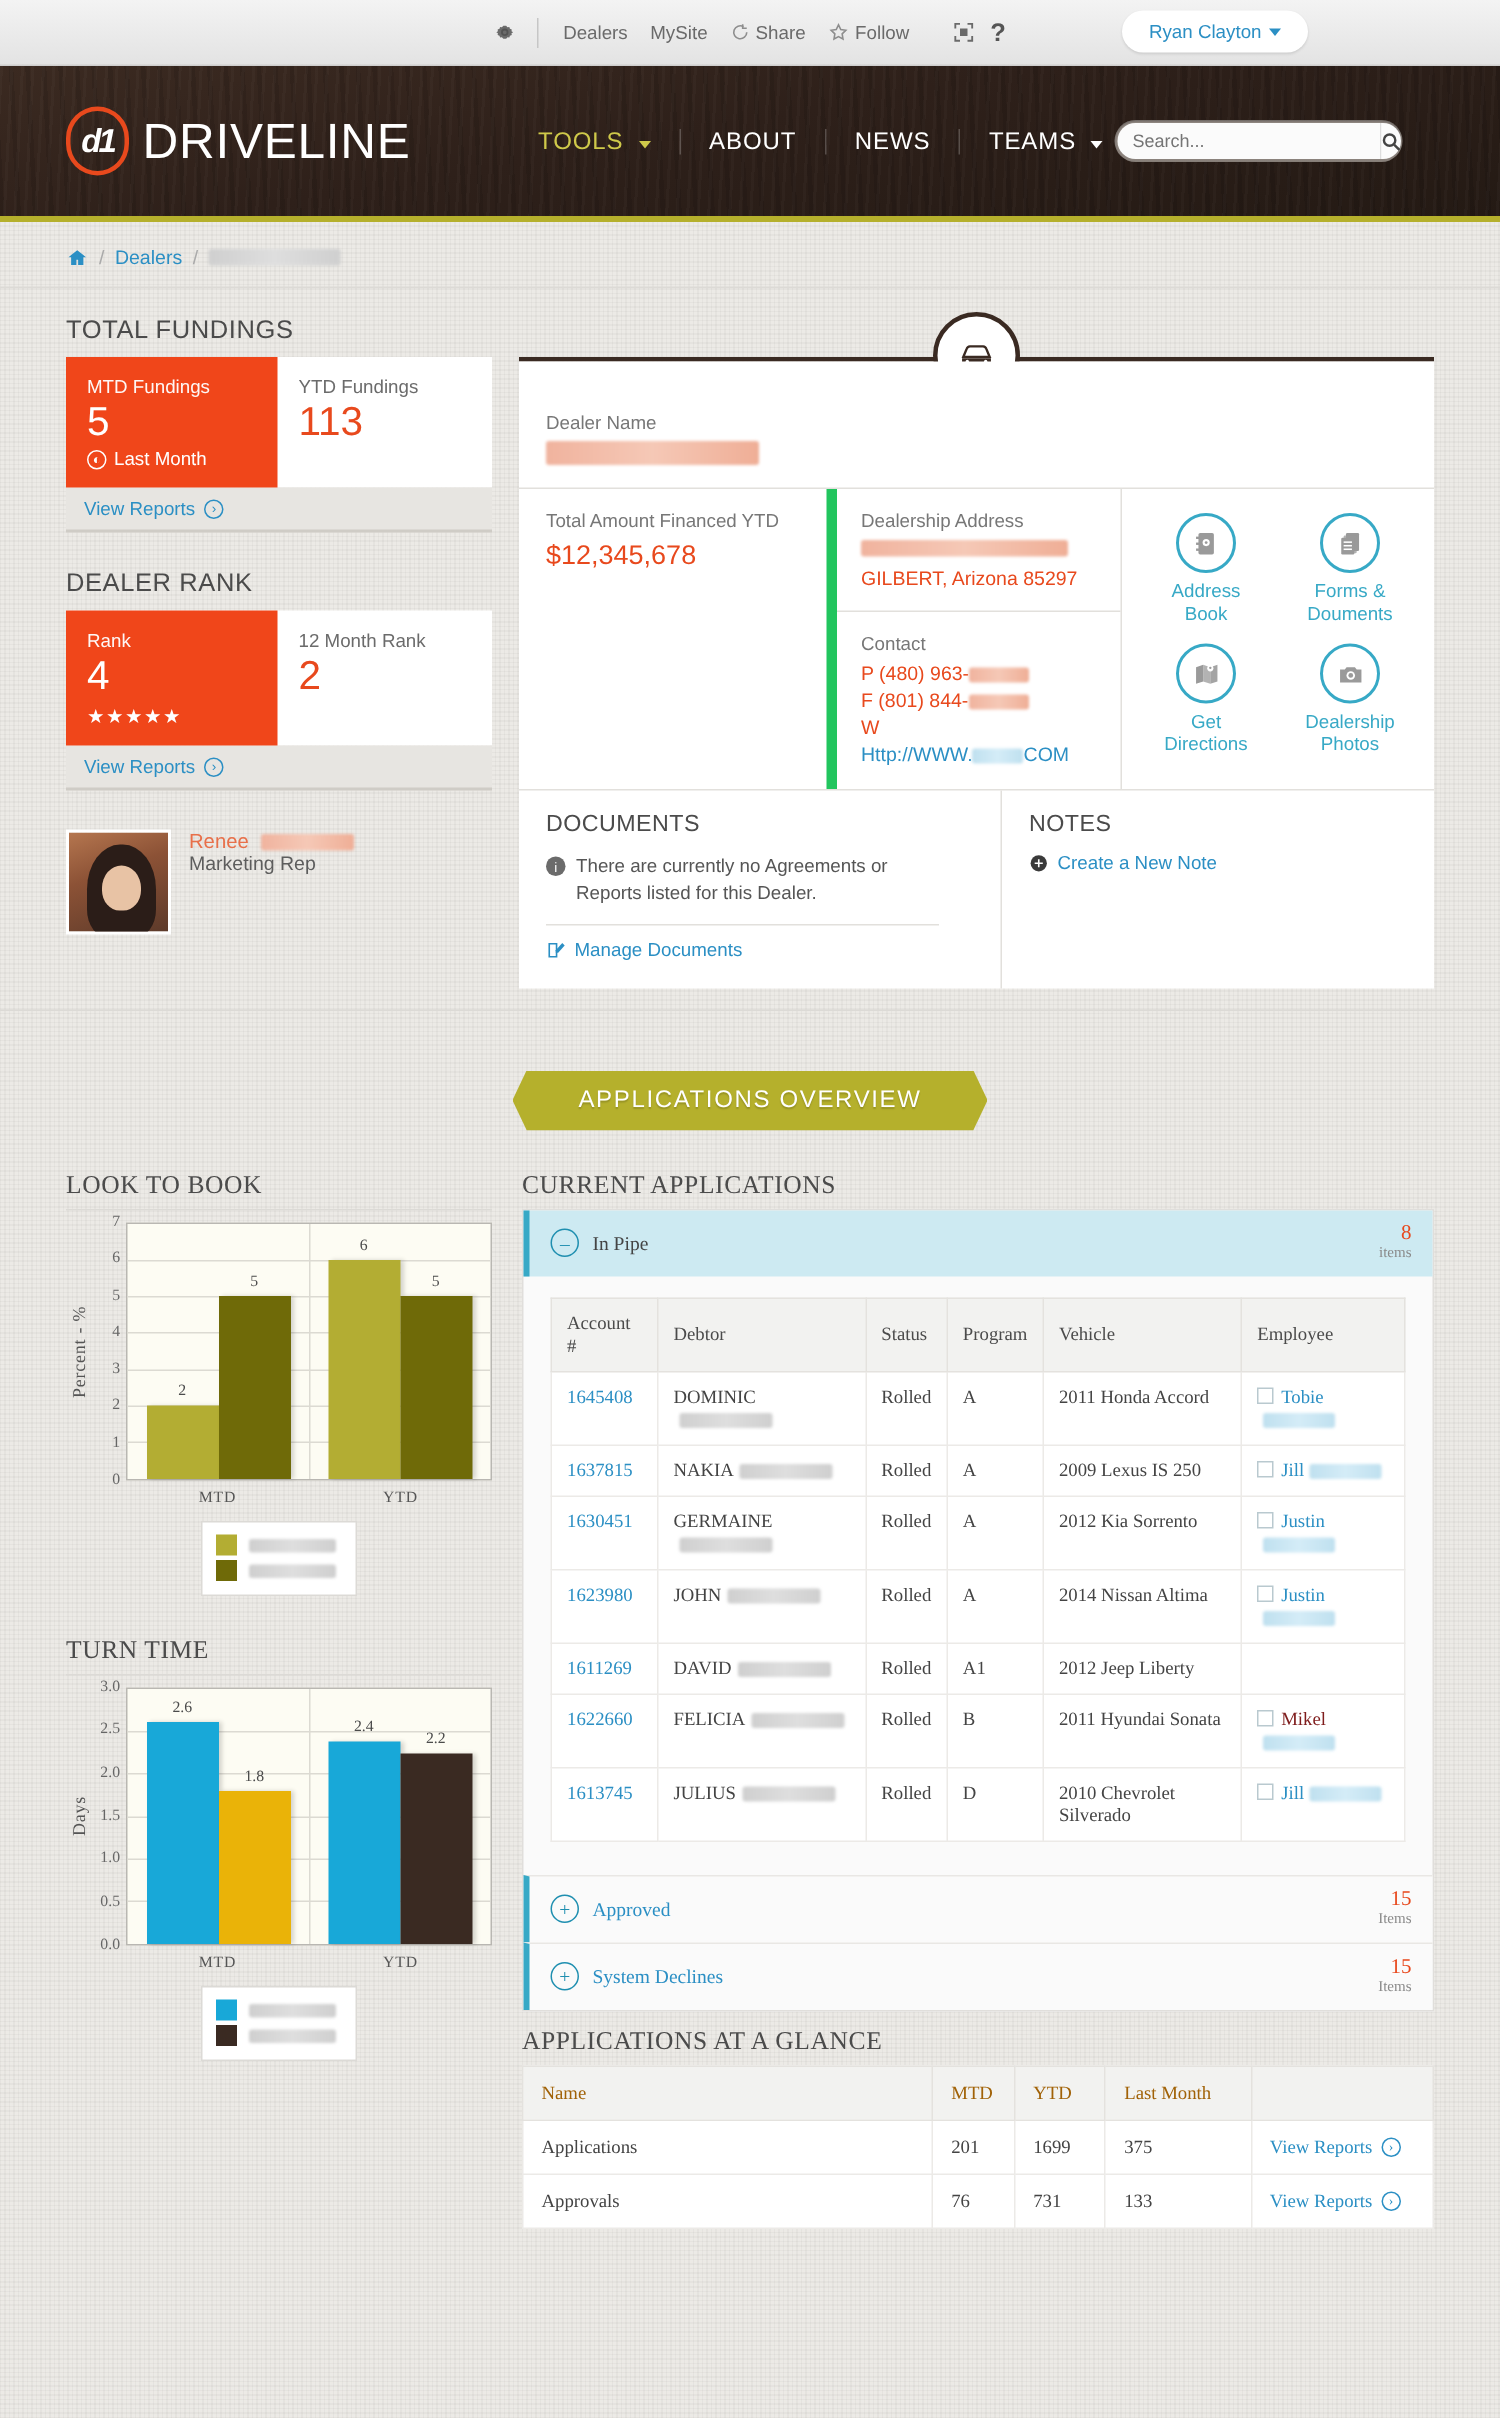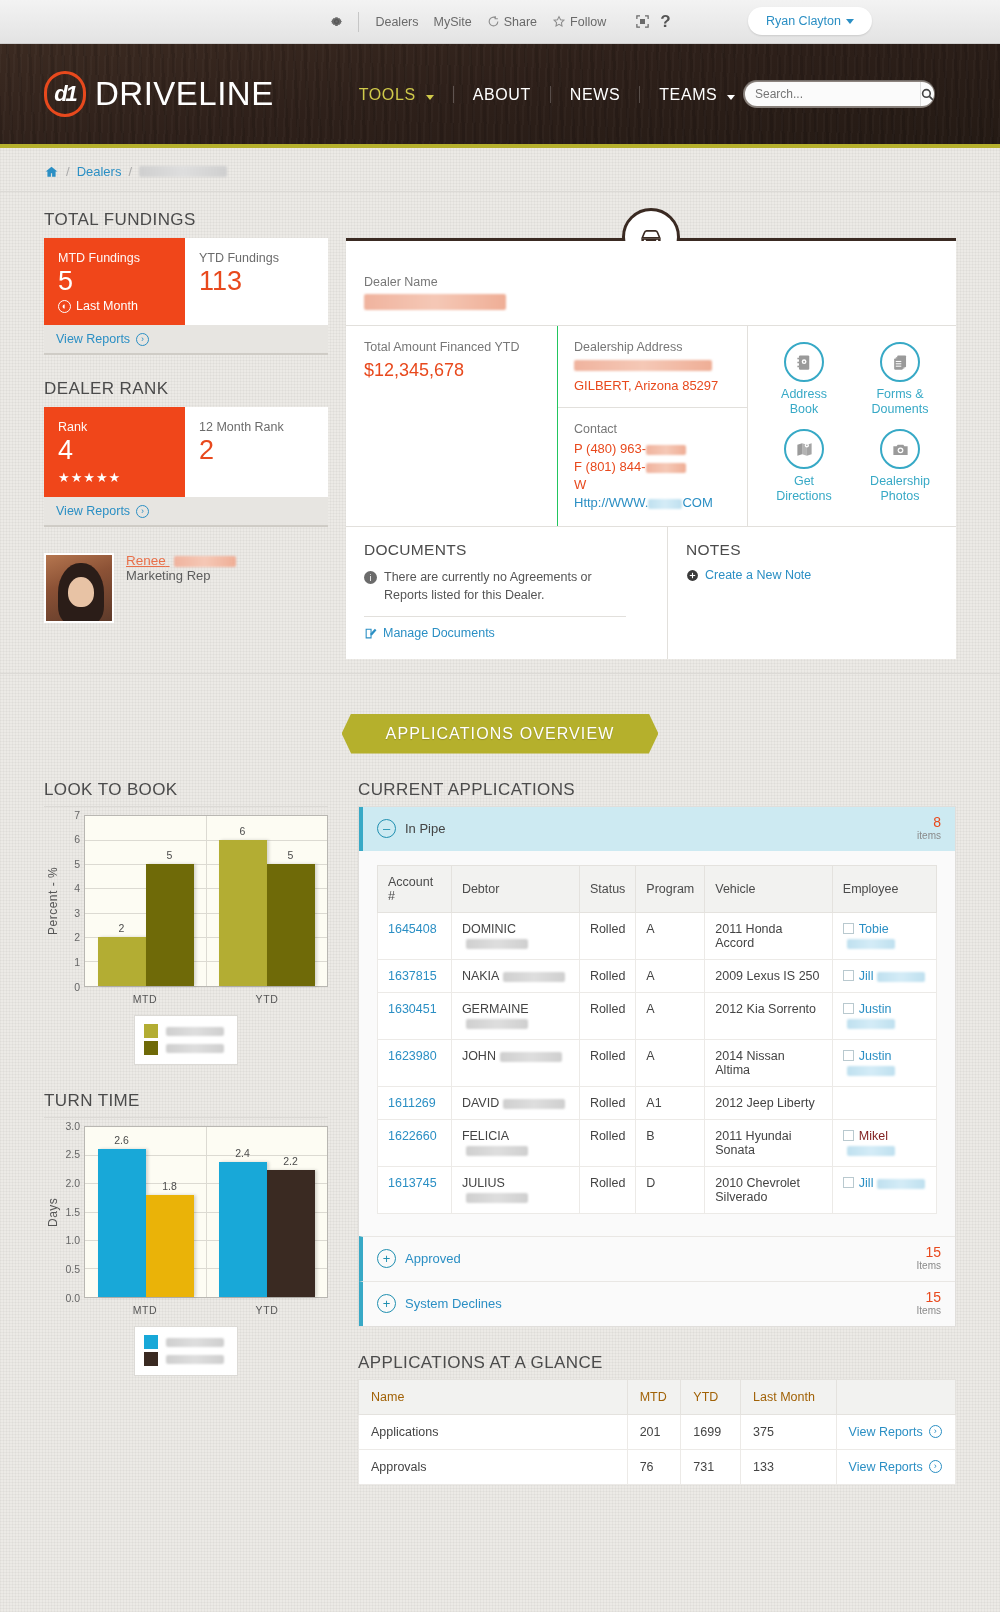--- a/index.html
+++ b/index.html
@@ -106,33 +106,33 @@
          display:inline-flex; align-items:center; justify-content:center; font-size:9px; line-height:1;}
 
   .rep{ display:flex; align-items:flex-start; gap:12px; margin-top:26px; }
   .rep-photo{ width:70px; height:70px; flex:none; border:2px solid #fff;
     background:linear-gradient(160deg,#b5764f,#8c5236 40%,#5d3a2a);
     position:relative; overflow:hidden; }
   .rep-photo::before{ content:""; position:absolute; left:12px; top:8px; width:46px; height:62px;
     border-radius:48% 48% 30% 30%; background:#2b1d18; }
   .rep-photo::after{ content:""; position:absolute; left:22px; top:22px; width:26px; height:30px;
     border-radius:50% 50% 45% 45%; background:#e8c3a5; }
-  .rep-name{ color:#e8704a; font-size:13.5px;text-decoration:underline; }
+  .rep-name{ color:#e8704a; font-size:13.5px; }
   .rep-role{ color:#5d5d5d; font-size:13px; }
 
   
   .dealer-card{ background:#fff; position:relative; }
   .car-line{ height:3px; background:#3a2a22; position:relative; margin-top:28px; }
   .car-badge{ position:absolute; left:50%; top:-30px; transform:translateX(-50%);
     width:58px; height:58px; border-radius:50%; background:#fff; border:3px solid #3a2a22;
     display:flex; align-items:center; justify-content:center; }
   .dealer-name-row{ padding:34px 0 14px 18px; }
   .lbl{ color:#777; font-size:12.5px; }
   .dl-grid{ display:flex; border-top:1px solid #e2e0dc; }
-  .dl-a{ flex:1; padding:14px 18px; border-right:1px solid #22c55e; }
+  .dl-a{ flex:1; padding:14px 18px; border-right:7px solid #22c55e; }
   .dl-b{ width:190px; flex:none; border-right:1px solid #e2e0dc; }
   .dl-b .box{ padding:14px 16px; }
   .dl-b .box+.box{ border-top:1px solid #e2e0dc; }
   .dl-c{ width:208px; flex:none; padding:16px 8px 10px 8px;
          display:flex; flex-wrap:wrap; }
   .money{ color:#e8491d; font-size:18px; margin-top:6px; }
   .orange-t{ color:#e8491d; font-size:13px; }
   .blue-t{ color:#2b8fc4; font-size:13px; }
   .qa{ width:50%; text-align:center; margin-bottom:12px; }
   .qa-circ{ width:40px; height:40px; border-radius:50%; border:2px solid #37a9c6;
@@ -148,21 +148,21 @@
   .hr-lite{ height:1px; background:#e2e0dc; margin:12px 0 9px 0; max-width:262px;}
   .lnk{ color:#2b8fc4; text-decoration:none; display:inline-flex; align-items:center; gap:6px; font-size:12.5px;}
 
   
   .banner-wrap{ display:flex; justify-content:center; padding:40px 0 26px 0; }
   .banner{ background:#b5b02c; color:#fff; font-size:16px; letter-spacing:1.1px;
     padding:11px 44px; position:relative; text-align:center;
     clip-path: polygon(3% 0,97% 0,100% 50%,97% 100%,3% 100%,0 50%);
     text-shadow:0 1px 1px rgba(0,0,0,.18); }
 
-  .bottom-area{ display:flex; padding:0 44px 0 44px; gap:30px; }
+  .bottom-area{ display:flex; padding:0 44px 0 44px; gap:20px;font-family:Liberation Serif, serif; }
 
   
   .chart-title{ font-size:17px; font-weight:400; color:#4b4b4b; letter-spacing:.4px; margin:0 0 6px 0;}
   .chart-rule{ height:1px; background:#dcdad6; margin-bottom:8px; }
   .plot{ display:flex; }
   .ylab{ writing-mode:vertical-rl; transform:rotate(180deg); font-size:12px; color:#555;
     display:flex; align-items:center; justify-content:center; width:18px; letter-spacing:.5px;}
   .yticks{ width:22px; position:relative; }
   .yticks span{ position:absolute; right:4px; transform:translateY(-50%); font-size:10.5px; color:#666;}
   .grid{ position:relative; flex:1; height:172px; background:#fdfcf3;
@@ -695,21 +695,21 @@
           <span class="pm">+</span>
           <span>System Declines</span>
         </div>
         <div class="cnt">
           <b>15</b>
           <s>Items</s>
         </div>
       </div>
     </div>
 
-    <h2 class="chart-title" style="margin-top:26px">APPLICATIONS AT A GLANCE</h2>
+    <h2 class="chart-title" style="margin-top:10px">APPLICATIONS AT A GLANCE</h2>
     <table class="glance">
       <thead>
           <tr>
         <th style="width:45%">Name</th>
         <th style="width:9%">MTD</th>
         <th style="width:10%">YTD</th>
         <th style="width:16%">Last Month</th>
         <th></th>
       </tr>
         </thead>

